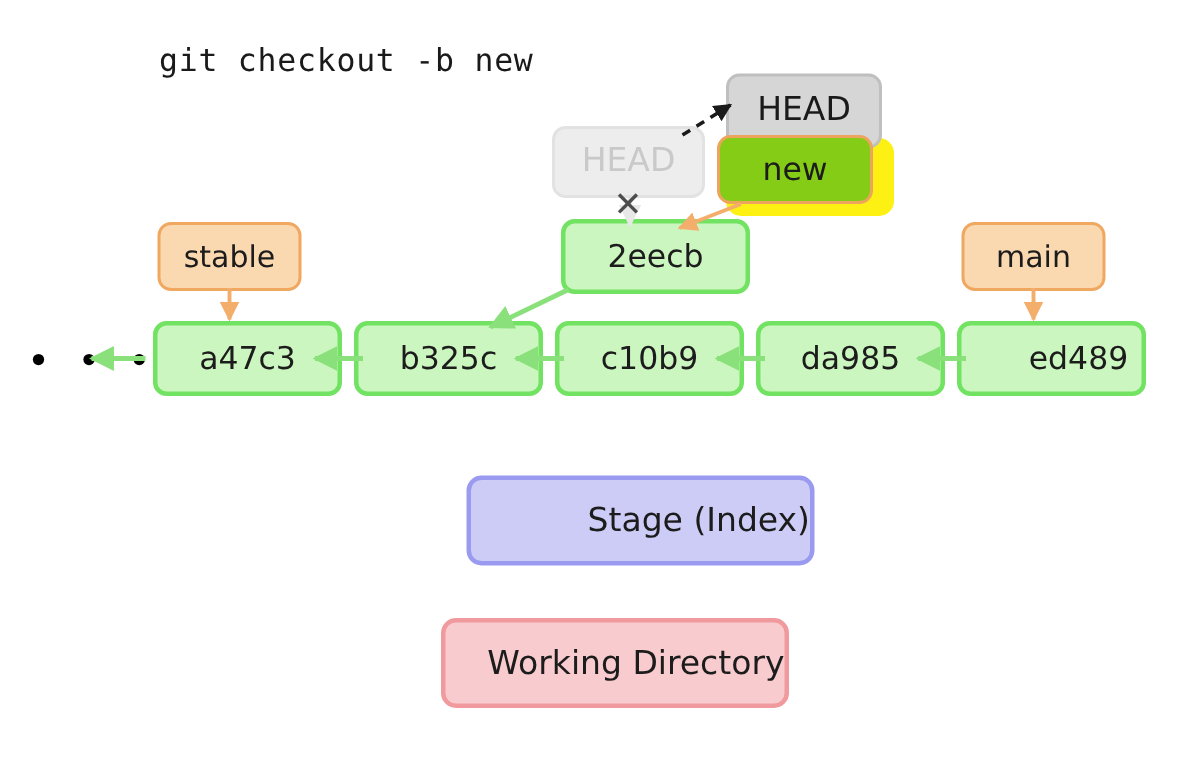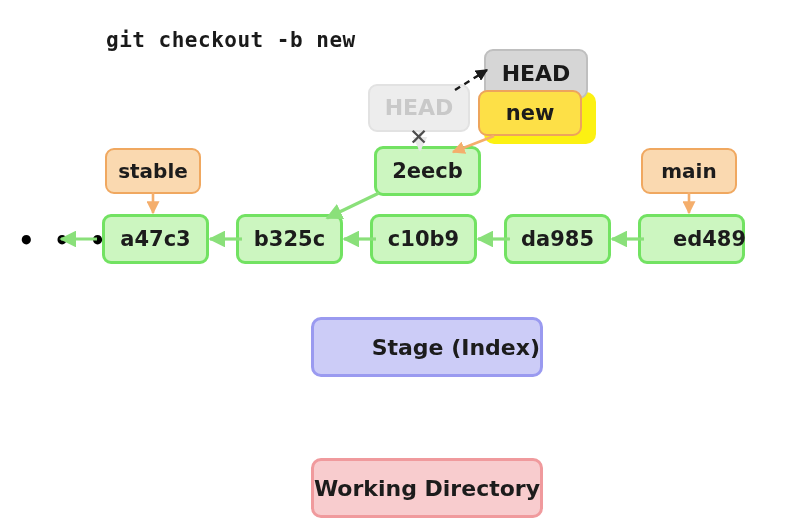--- a/index.html
+++ b/index.html
@@ -15,21 +15,20 @@
     font-family: "DejaVu Sans", sans-serif;
     -webkit-font-smoothing: antialiased;
   }
 
   #stage {
     position: absolute;
     left: 0;
     top: 0;
     width: 798px;
     height: 522px;
-    font-weight: bold;
   }
 
   
   .cmd-title {
     position: absolute;
     left: 106px;
     top: 28px;
     font-family: "DejaVu Sans Mono", monospace;
     font-size: 21px;
     letter-spacing: 0.5px;
@@ -48,21 +47,21 @@
     font-size: 21px;
     color: #1c1c1c;
     white-space: nowrap;
     line-height: 1;
   }
 
   
   .commit {
     background: #ccf6c0;
     border: 3px solid #72e262;
-    width: 107px;
+    width: 126px;
     height: 50px;
     font-size: 21px;
   }
 
   
   .branch {
     background: #fad9b0;
     border: 2px solid #f0a860;
     width: 96px;
     height: 46px;
@@ -89,21 +88,21 @@
     width: 102px;
     height: 48px;
     font-size: 22px;
     color: #c9c9c9;
     border-radius: 9px;
     z-index: 3;
   }
 
   
   .new-branch {
-    background: #fde047;
+    background: #84cc16;
     border: 2px solid #eda45c;
     width: 104px;
     height: 46px;
     font-size: 21px;
     border-radius: 9px;
     z-index: 7;
   }
 
   .yellow-highlight {
     position: absolute;
@@ -258,21 +257,21 @@
   </div>
 
   <div class="ellipsis" style="left:18px; top:228px;">
     <span>• • •</span>
   </div>
 
   <div class="area-box stage-box" style="left:311px; top:317px; width:232px; height:60px;">
     <span>Stage (Index)</span>
   </div>
 
-  <div class="area-box wd-box" style="left:311px; top:412px; width:232px; height:60px;margin-top:46px;">
+  <div class="area-box wd-box" style="left:294px; top:412px; width:232px; height:60px;">
     <span>Working Directory</span>
   </div>
 
   <svg class="overlay overlay-top">
 
     <g>
       <line x1="455" y1="90" x2="487" y2="70" stroke="#1a1a1a" stroke-width="2.4" stroke-dasharray="6 5" marker-end="url(#ah-black)"></line>
     </g>
 
     <g>

